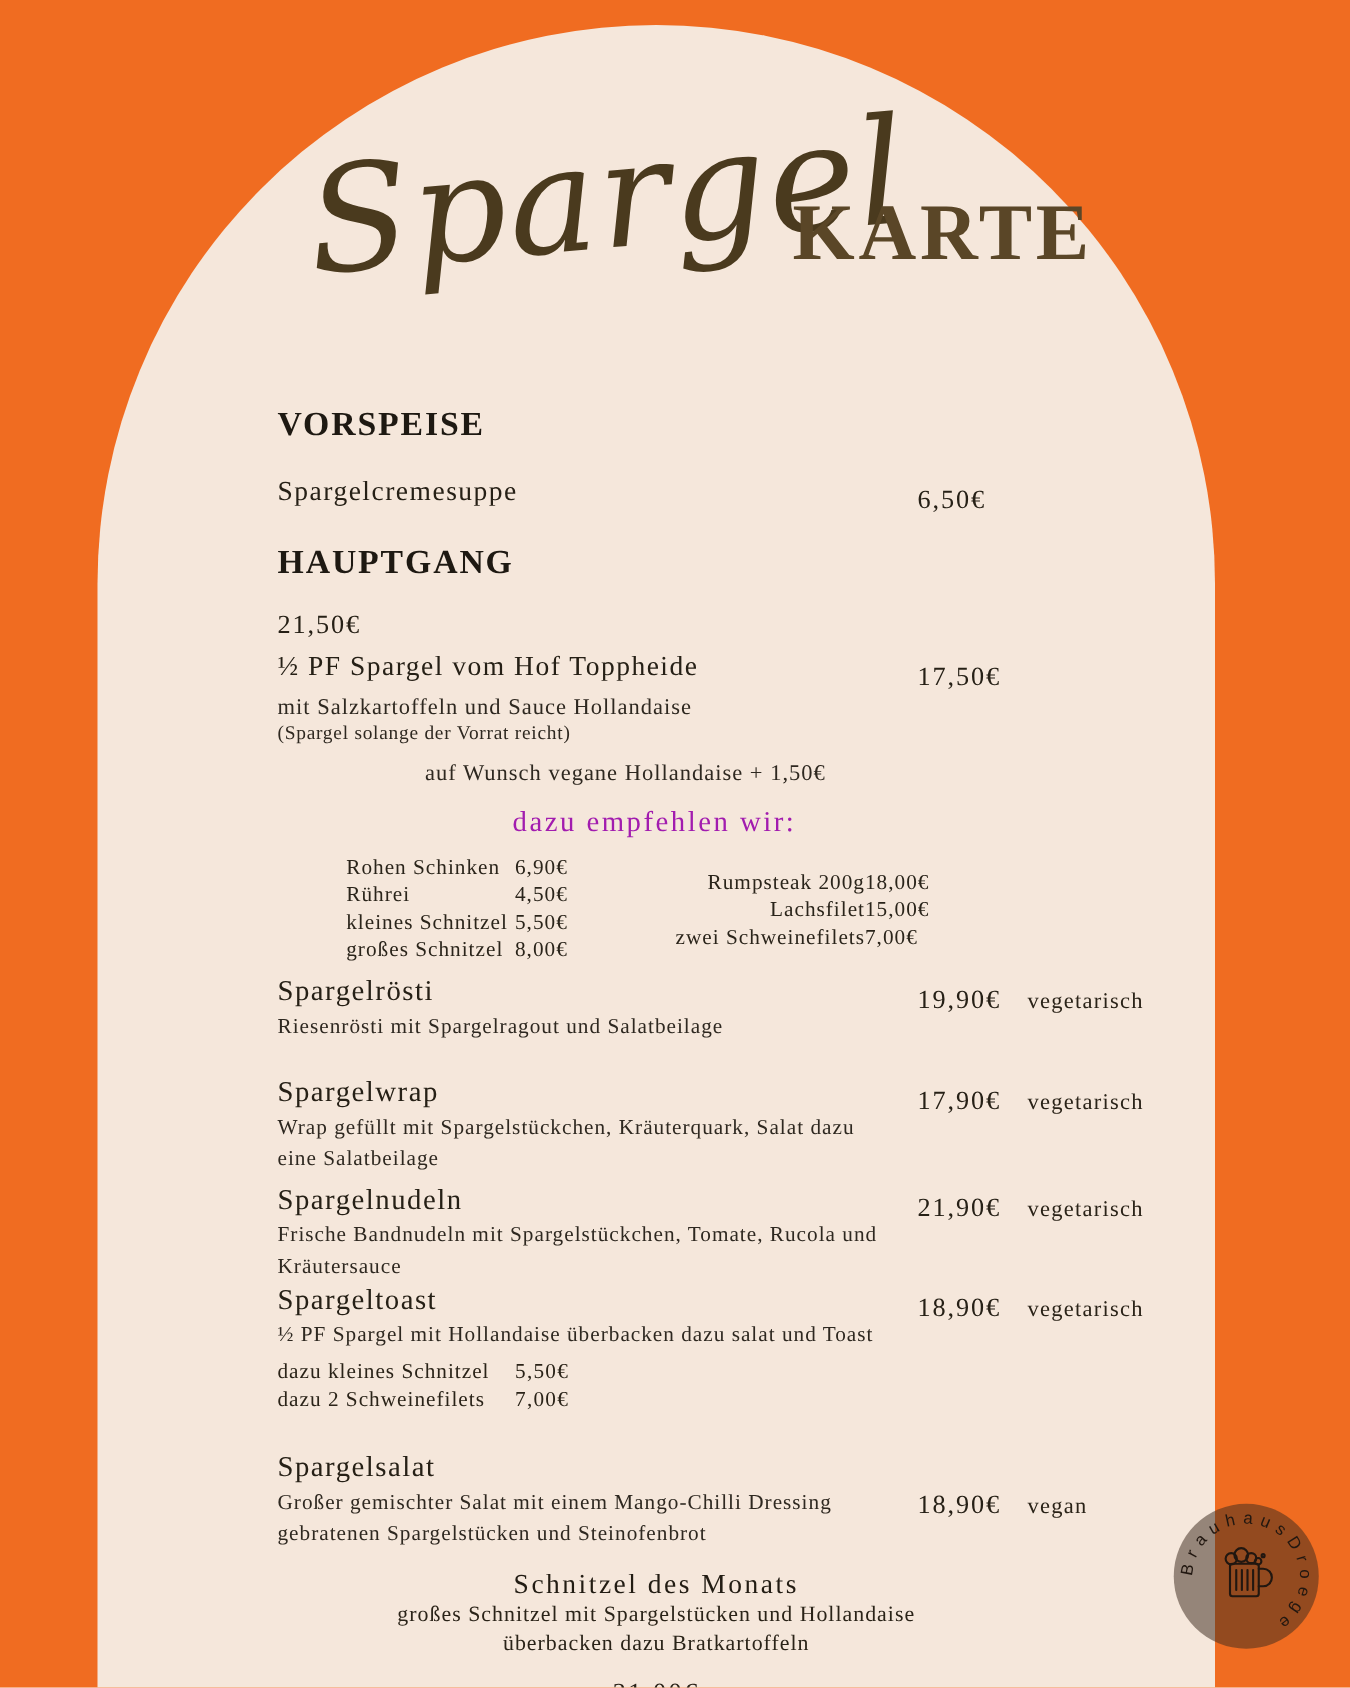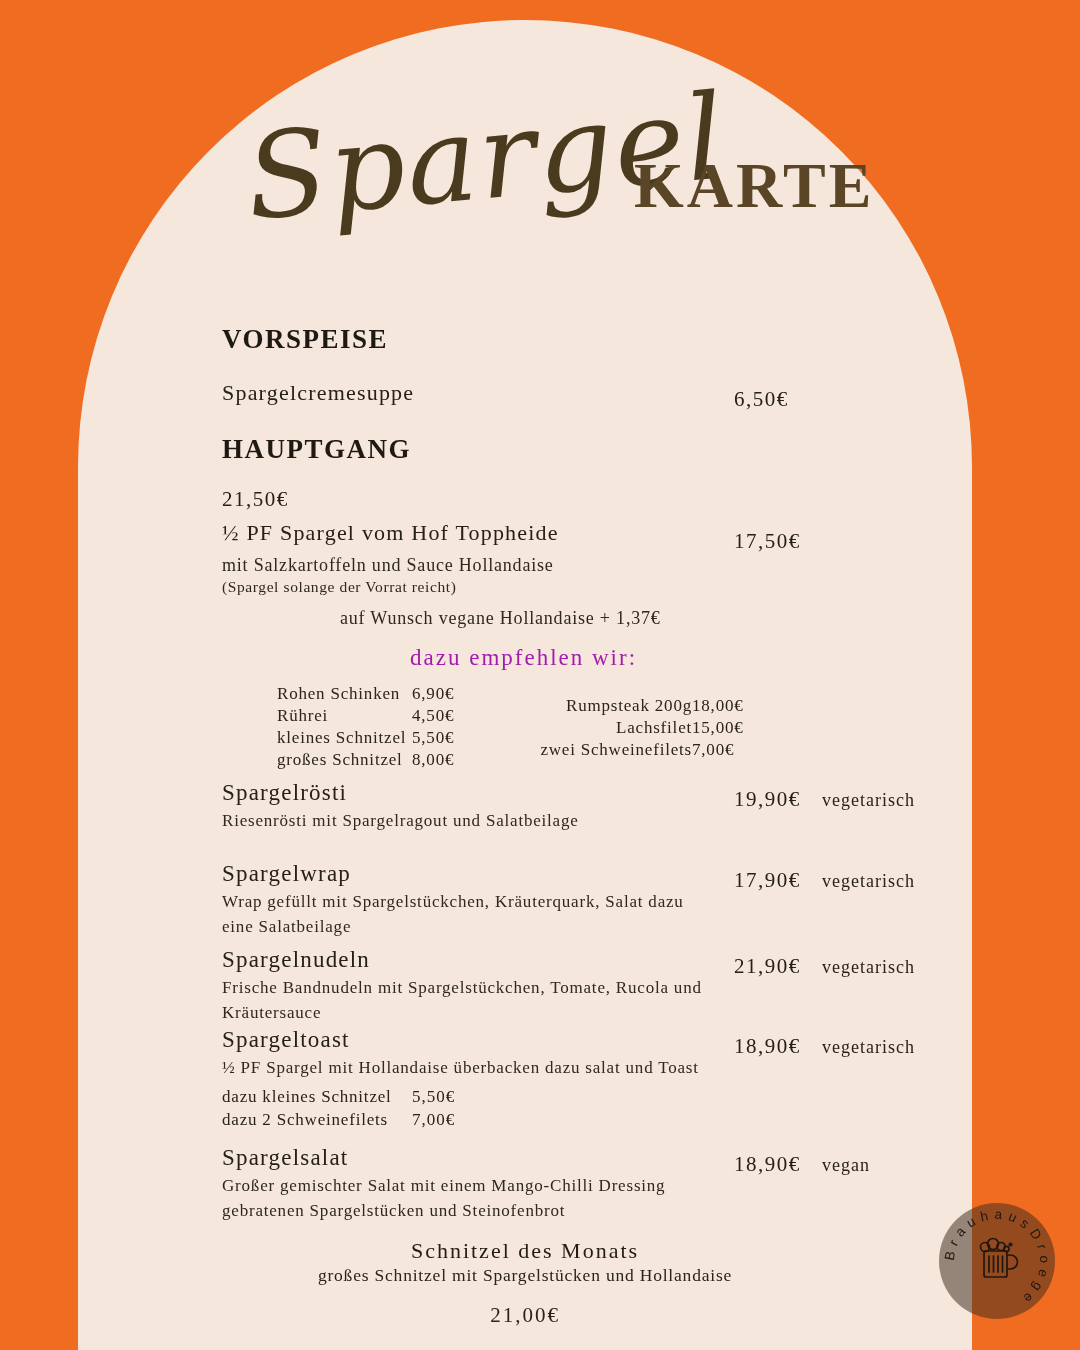--- a/index.html
+++ b/index.html
@@ -119,21 +119,21 @@
     letter-spacing: 1.2px;
     line-height: 28px;
     color: #262016;
   }
   .dish .price { margin-top: 8px; }
   .dish .tag { margin-top: 11px; }
   .dish .desc { margin-top: 3px; }
   .dish-roesti { margin-top: 8px; }
   .dish-nudeln { margin-top: 8px; }
   .dish-toast { margin-top: 2px; }
-  .dish-salat { margin-top: 13px; }
+  .dish-salat { margin-top: 29px; align-items: center; }
   .extras { margin-top: 6px; }
   .extras .ex-row { display: flex; line-height: 23px; }
   .extras .ex-name { width: 190px; font-size: 17px; letter-spacing: 0.8px; }
   .extras .ex-price { font-size: 17px; letter-spacing: 1px; }
   
   .special {
     margin-left: -144px;
     margin-right: -62px;
     text-align: center;
   }
@@ -167,21 +167,21 @@
         <div class="tag"></div>
       </div>
       <div class="row main-row-2">
         <div class="name-block item-name">½ PF Spargel vom Hof Toppheide</div>
         <div class="price">17,50€</div>
         <div class="tag"></div>
       </div>
       <div class="desc" style="font-size:18px;">mit Salzkartoffeln und Sauce Hollandaise</div>
       <div class="desc-small">(Spargel solange der Vorrat reicht)</div>
 
-      <div class="desc vegan-note">auf Wunsch vegane Hollandaise + 1,37€</div>
+      <div class="desc vegan-note">auf Wunsch vegane Hollandaise + 1,50€</div>
 
       <div class="empfehlen-h">dazu empfehlen wir:</div>
       <div class="rec-cols">
         <ul class="rec-col left">
           <li>
             <span class="rec-name">Rohen Schinken</span>
             <span class="rec-price">6,90€</span>
           </li>
           <li>
             <span class="rec-name">Rührei</span>
@@ -267,20 +267,21 @@
           <div class="desc">gebratenen Spargelstücken und Steinofenbrot</div>
         </div>
         <div class="price">18,90€</div>
         <div class="tag">vegan</div>
       </div>
 
       <div class="special">
         <div class="special-h">Schnitzel des Monats</div>
         <div class="special-desc">
           <div>großes Schnitzel mit Spargelstücken und  Hollandaise</div>
+          <div>überbacken dazu Bratkartoffeln</div>
         </div>
         <div class="special-price">21,00€</div>
       </div>
 
     </div>
   </div>
 
   <div class="logo">
     <svg width="118" height="118" viewBox="0 0 118 118" xmlns="http://www.w3.org/2000/svg">
       <circle cx="59" cy="59" r="58" fill="#3E2C1E" fill-opacity="0.52"></circle>

